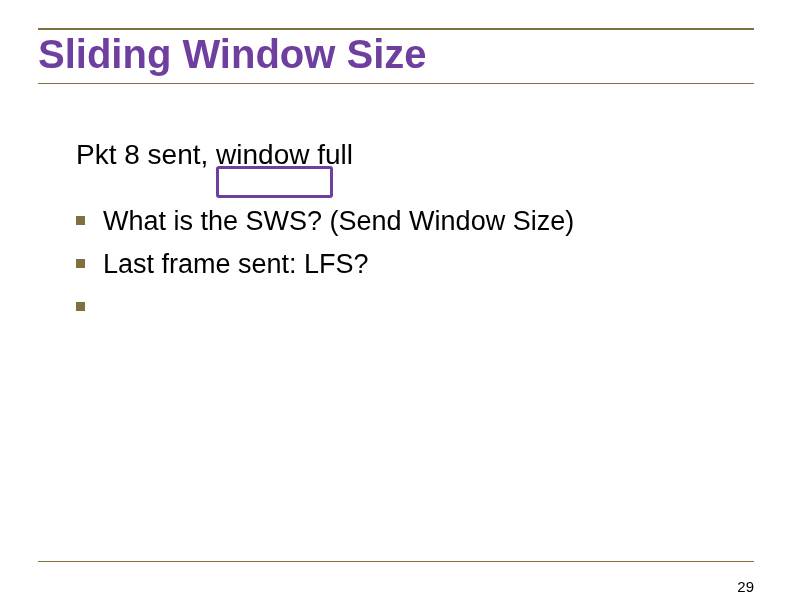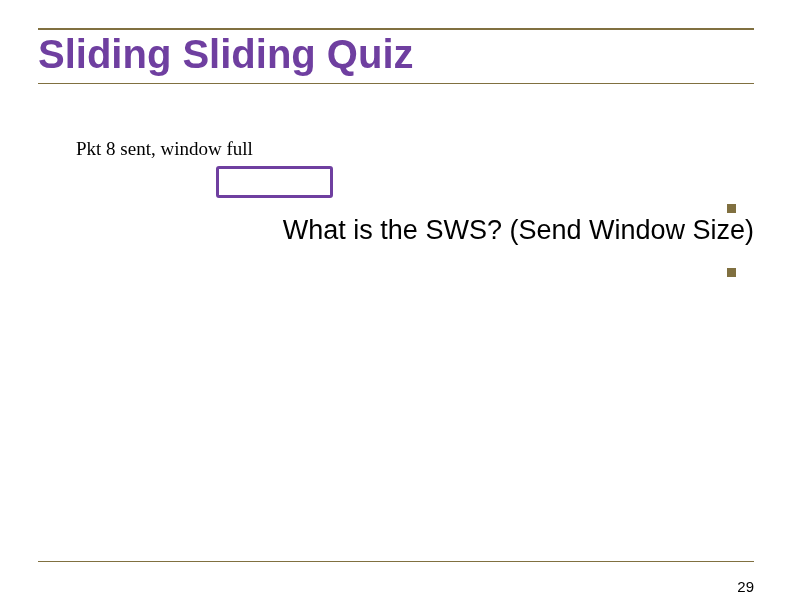--- a/index.html
+++ b/index.html
@@ -33,44 +33,43 @@
   .title-rule-bottom {
     height: 1px;
     background: #807040;
     margin-top: 4px;
   }
   .content {
     padding-top: 52px;
     padding-left: 38px;
   }
   .mono-block {
-    font-family: Liberation Serif, serif;
-    font-size: 19px;
+    font-family: Liberation Sans, sans-serif;
+    font-size: 28px;
     color: #000;
     line-height: 1.35;
     position: relative;
   }
   .mono-line {
     white-space: pre;
   }
   .window-box {
     position: absolute;
     border: 3px solid #6f3fa0;
     border-radius: 3px;
     pointer-events: none;
   }
   .bullets {
     margin-top: 30px;
     padding-left: 0;
   }
   .bullet-row {
     display: flex;
-    align-items: flex-end;
+    align-items: flex-start;
     margin-bottom: 8px;
-    flex-direction: column;
   }
   .bullet-sq {
     width: 9px;
     height: 9px;
     background: #807040;
     margin-top: 12px;
     margin-right: 18px;
     flex-shrink: 0;
   }
   .bullet-text {
@@ -92,35 +91,39 @@
     bottom: 17px;
     font-size: 15px;
     color: #000;
   }
 </style>
 </head>
 <body>
 
 <div class="slide">
   <div class="title-rule-top"></div>
-  <div class="title">Sliding Sliding Quiz</div>
+  <div class="title">Sliding Window Size</div>
   <div class="title-rule-bottom"></div>
 
   <div class="content">
     <div class="mono-block">
       <div class="mono-line">Pkt 8 sent, window full</div>
       <div class="window-box" style="left:140px;top:30px;width:117px;height:32px;"></div>
     </div>
 
     <div class="bullets">
       <div class="bullet-row">
         <div class="bullet-sq"></div>
         <div class="bullet-text">What is the SWS? (Send Window Size)</div>
       </div>
       <div class="bullet-row">
         <div class="bullet-sq"></div>
+        <div class="bullet-text">Last frame sent: LFS?</div>
+      </div>
+      <div class="bullet-row">
+        <div class="bullet-sq"></div>
       </div>
     </div>
   </div>
 
   <div class="footer-rule"></div>
   <div class="page-num">29</div>
 </div>
 
 </body></html>

